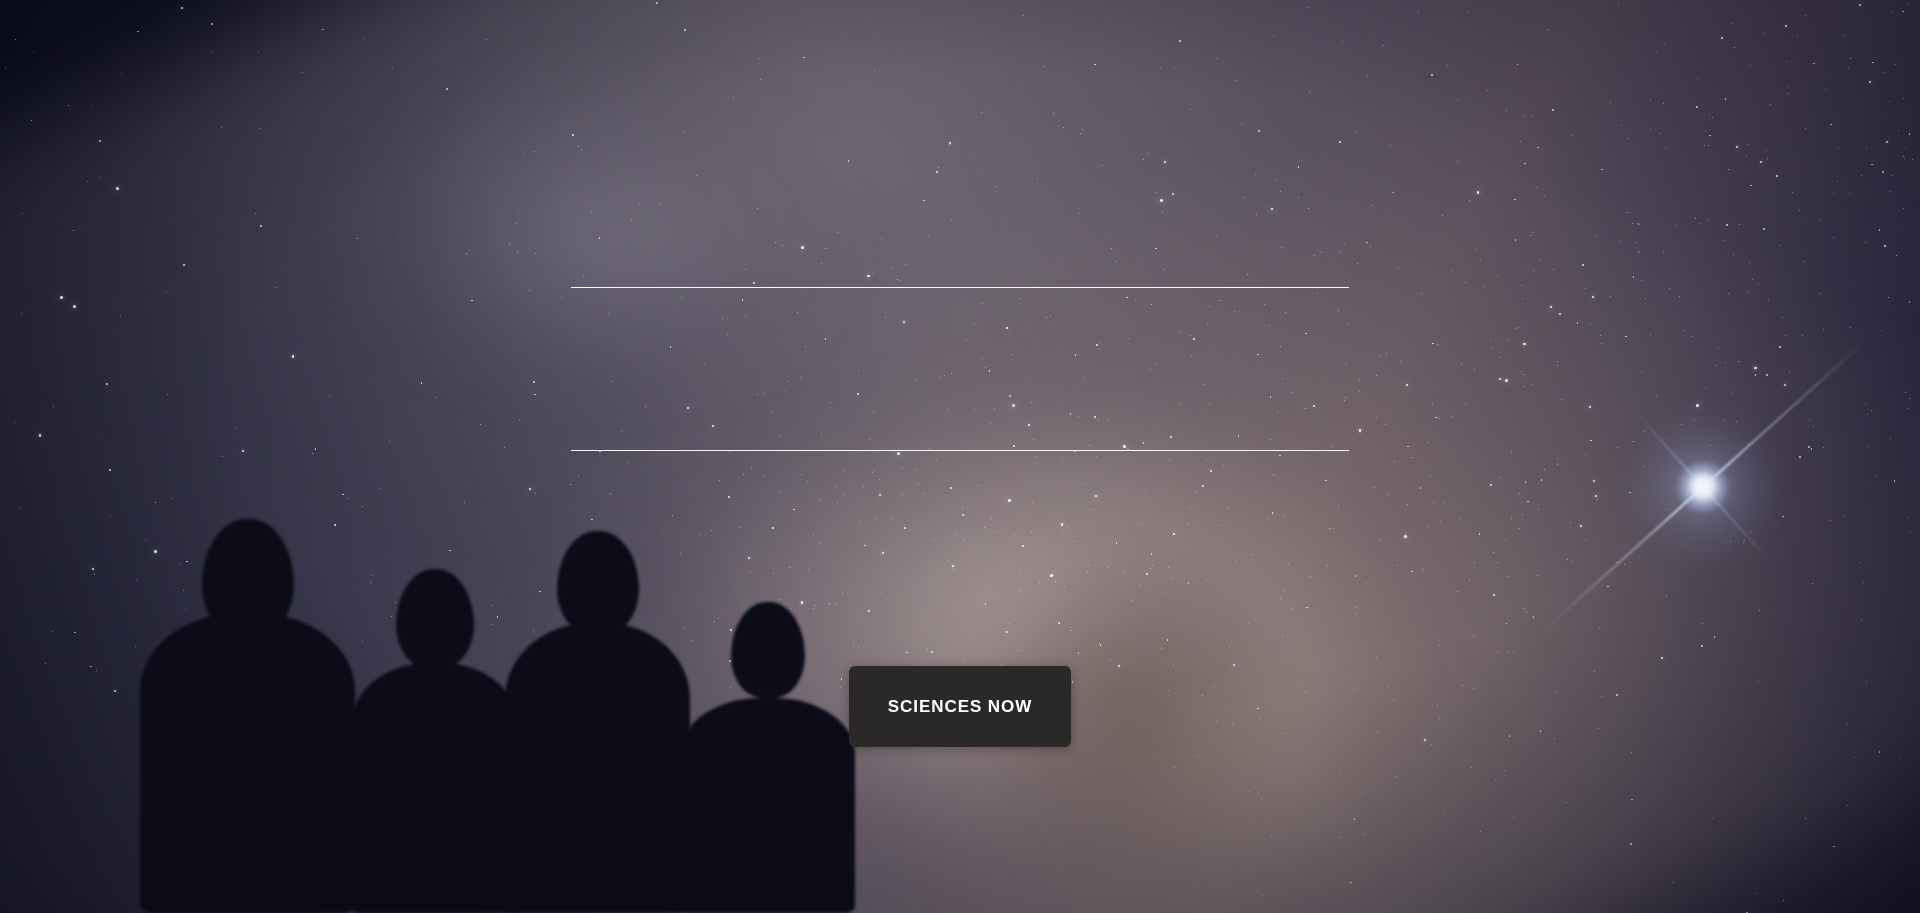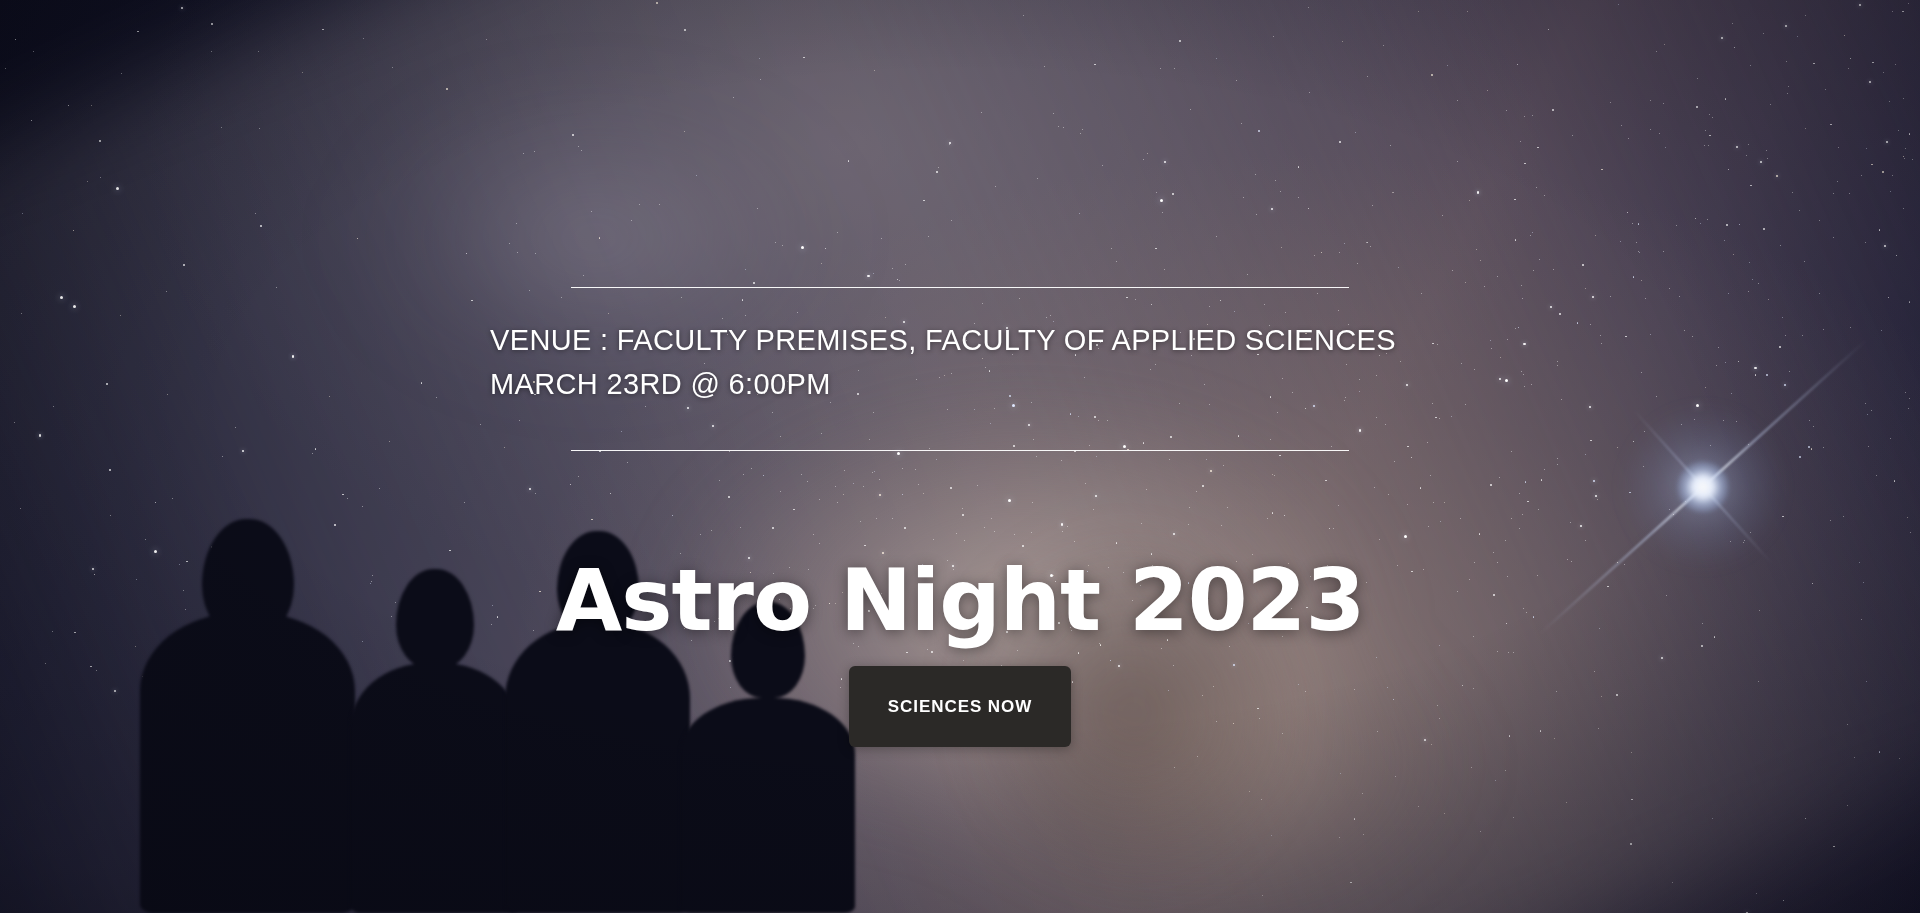--- a/index.html
+++ b/index.html
@@ -1305,27 +1305,22 @@
         <span class="body" style="height: 215px;"></span>
       </div>
     </div>
 
   <div class="vignette"></div>
 
   <div class="content">
 
     <div class="rule rule-top"></div>
 
-    <div class="meta">
-      <div class="meta-line">VENUE : FACULTY PREMISES, FACULTY OF APPLIED SCIENCES</div>
-      <div class="meta-line">MARCH 23RD @ 6:00PM</div>
-    </div>
 
     <div class="rule rule-bottom"></div>
 
-    <h1 class="title">Astro Night 2023</h1>
 
     <div class="cta-wrap">
       <button class="cta">SCIENCES NOW</button>
     </div>
 
   </div>
 </div>
 
 </body></html>

